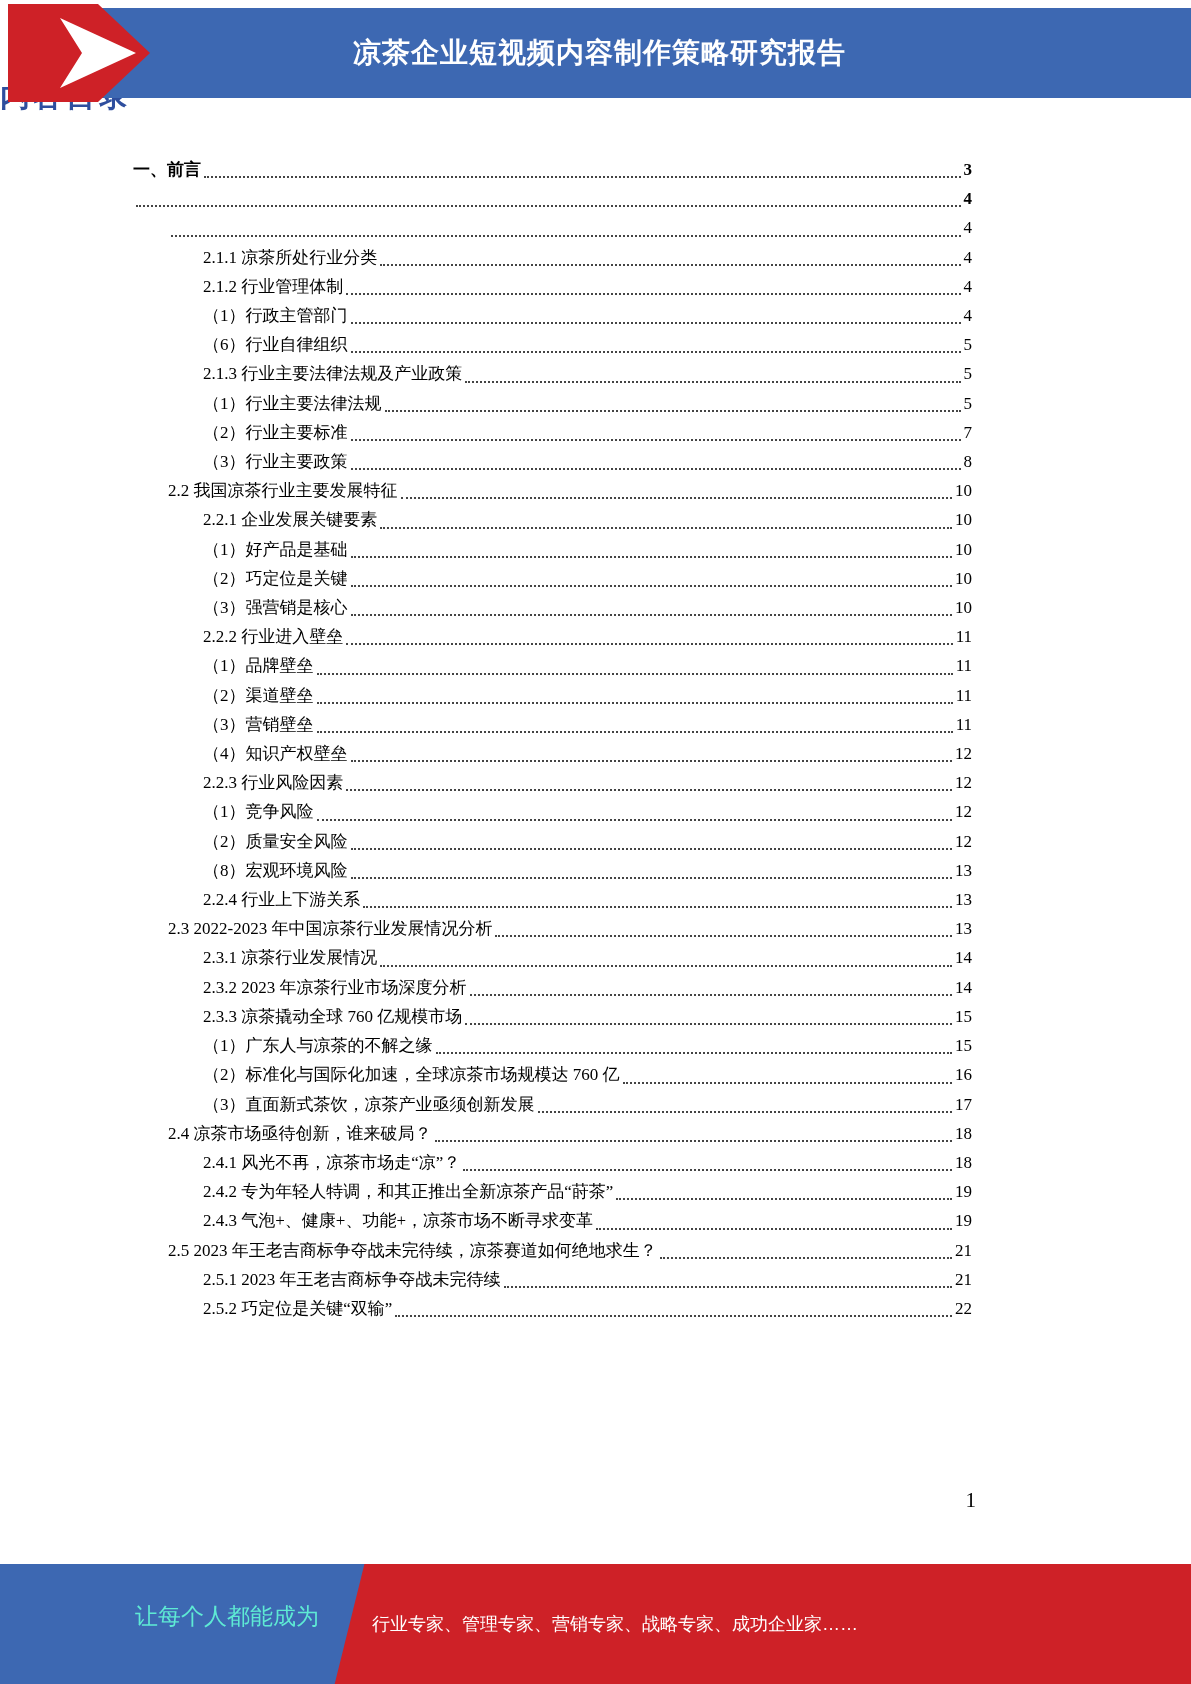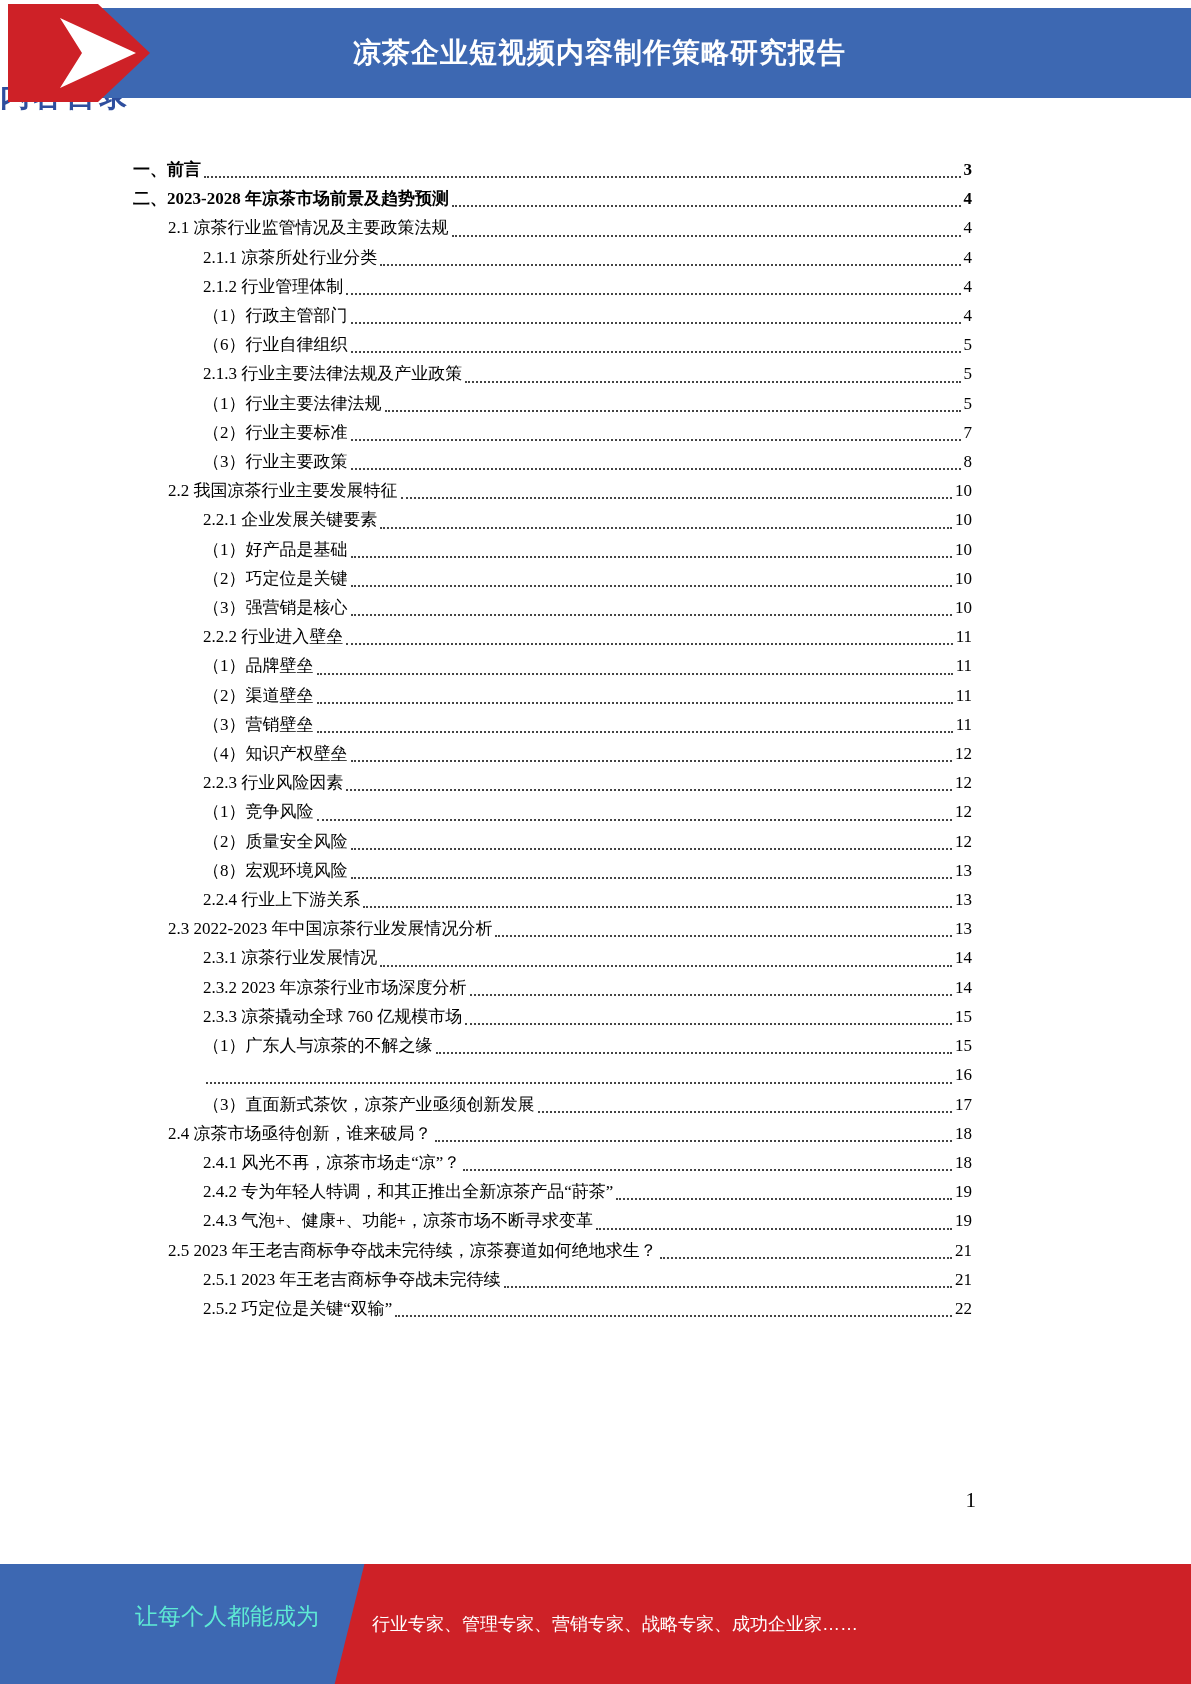--- a/index.html
+++ b/index.html
@@ -130,26 +130,24 @@
   <div class="toc-title">内容目录</div>
 
   <div class="toc">
 
   <div class="toc-entry level-1 bold">
         <span class="toc-label">一、前言</span>
         <span class="leader"></span>
         <span class="toc-page">3</span>
       </div>
       <div class="toc-entry level-1 bold">
-        <span class="toc-label">二、2023-2028 年凉茶市场前景及趋势预测</span>
-        <span class="leader"></span>
-        <span class="toc-page">4</span>
-      </div>
-      <div class="toc-entry level-2">
-        <span class="toc-label">2.1 凉茶行业监管情况及主要政策法规</span>
+        <span class="leader"></span>
+        <span class="toc-page">4</span>
+      </div>
+      <div class="toc-entry level-2">
         <span class="leader"></span>
         <span class="toc-page">4</span>
       </div>
       <div class="toc-entry level-3">
         <span class="toc-label">2.1.1 凉茶所处行业分类</span>
         <span class="leader"></span>
         <span class="toc-page">4</span>
       </div>
       <div class="toc-entry level-3">
         <span class="toc-label">2.1.2 行业管理体制</span>
@@ -280,20 +278,21 @@
         <span class="toc-label">2.3.3 凉茶撬动全球 760 亿规模市场</span>
         <span class="leader"></span>
         <span class="toc-page">15</span>
       </div>
       <div class="toc-entry level-3">
         <span class="toc-label">（1）广东人与凉茶的不解之缘</span>
         <span class="leader"></span>
         <span class="toc-page">15</span>
       </div>
       <div class="toc-entry level-3">
+        <span class="toc-label">（2）标准化与国际化加速，全球凉茶市场规模达 760 亿</span>
         <span class="leader"></span>
         <span class="toc-page">16</span>
       </div>
       <div class="toc-entry level-3">
         <span class="toc-label">（3）直面新式茶饮，凉茶产业亟须创新发展</span>
         <span class="leader"></span>
         <span class="toc-page">17</span>
       </div>
       <div class="toc-entry level-2">
         <span class="toc-label">2.4 凉茶市场亟待创新，谁来破局？</span>

